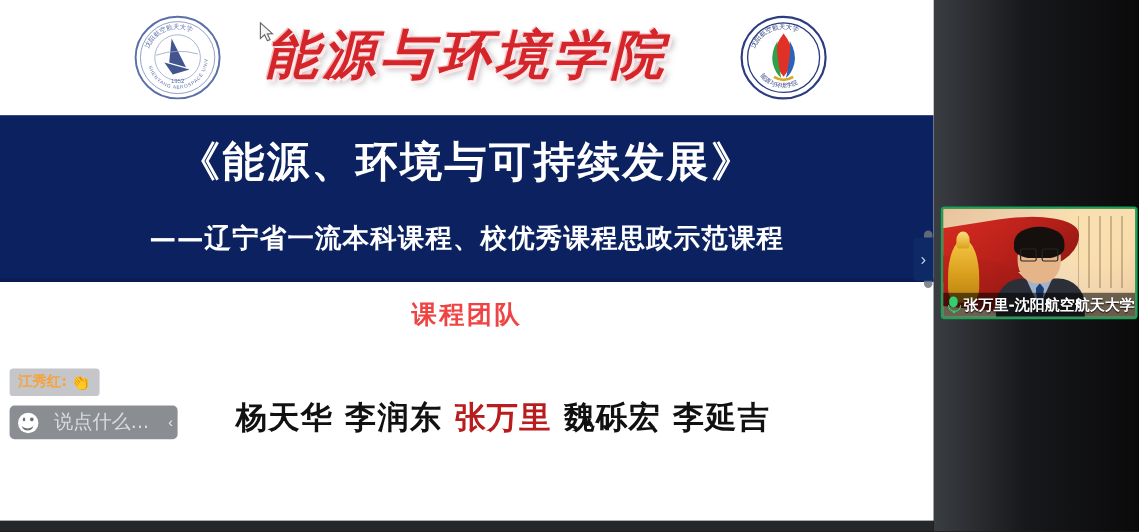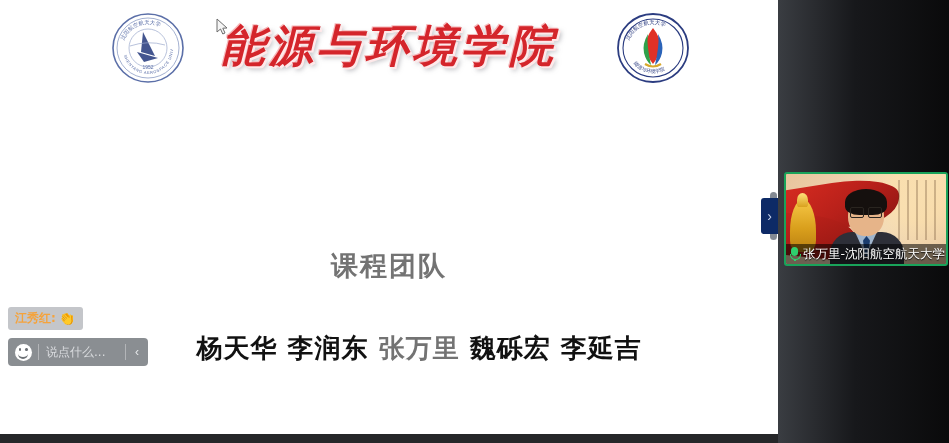--- a/index.html
+++ b/index.html
@@ -64,32 +64,32 @@
   }
   .banner-sub{
     position:absolute;left:0;right:0;top:88px;text-align:center;
     color:#fff;font-size:22px;font-weight:bold;letter-spacing:1px;
     font-family:"DejaVu Sans","Liberation Sans",sans-serif;
   }
 
   
   .team-heading{
     position:absolute;left:0;right:0;top:248px;text-align:center;
-    font-size:27px;font-weight:bold;color:#737373;letter-spacing:2px;
+    font-size:21px;font-weight:bold;color:#ef4444;letter-spacing:2px;
     font-family:"DejaVu Sans","Liberation Sans",sans-serif;
   }
   .team-row{
     position:absolute;left:0;right:0;text-align:center;
     font-size:26px;font-weight:bold;color:#111;letter-spacing:1px;
     font-family:"DejaVu Sans","Liberation Sans",sans-serif;
     white-space:pre;
   }
   .team-row-1{top:301px;}
   .team-row-2{top:353px;}
-  .name-hl{color:#737373;}
+  .name-hl{color:#b91c1c;}
 
   
   .slide-expand{
     position:absolute;left:761px;top:198px;width:17px;height:36px;
     background:#0d2a66;border-radius:3px 0 0 3px;
     display:flex;align-items:center;justify-content:center;
     color:#c9d4ec;font-size:14px;line-height:1;
   }
   .slide-scrollbar{
     position:absolute;left:770px;top:192px;width:7px;height:48px;
@@ -129,21 +129,21 @@
     background:#6d7176;top:4.4px;
   }
   .smiley::before{left:4px;}
   .smiley::after{right:4px;}
   .smiley-mouth{
     position:absolute;left:3.5px;top:8.6px;width:10px;height:5px;
     border-bottom:2.2px solid #6d7176;border-radius:0 0 10px 10px;
   }
   .chat-divider{width:1px;height:16px;background:rgba(255,255,255,.35);}
   .chat-placeholder{
-    flex:1;color:#d9dbde;font-size:12px;padding:0 7px;white-space:nowrap;
+    flex:1;color:#d9dbde;font-size:16px;padding:0 7px;white-space:nowrap;
     font-family:"DejaVu Sans","Liberation Sans",sans-serif;
   }
   .chat-collapse{
     flex:0 0 22px;display:flex;align-items:center;justify-content:center;
     color:#e6e8ea;font-size:12px;
   }
 
   
   .video-tile{
     position:absolute;left:784px;top:172px;width:160px;height:90px;
@@ -226,21 +226,21 @@
     background:#2fd06e;
   }
   .mic-icon .base{
     position:absolute;left:1px;top:7px;width:9px;height:5px;
     border:1.4px solid #2fd06e;border-top:none;border-radius:0 0 6px 6px;
   }
   .mic-icon .stem{
     position:absolute;left:4.5px;top:11.5px;width:2px;height:2.5px;background:#2fd06e;
   }
   .video-name{
-    color:#fff;font-size:12.5px;font-weight:normal;white-space:nowrap;
+    color:#fff;font-size:12.5px;font-weight:bold;white-space:nowrap;
     font-family:"DejaVu Sans","Liberation Sans",sans-serif;
     text-shadow:0 1px 1px rgba(0,0,0,.9);
   }
 
   
   .bottom-strip{
     position:absolute;left:0;top:434px;width:778px;height:9px;
     background:#262729;
   }
 </style>
@@ -296,20 +296,24 @@
           <text font-size="5.4" fill="#2b3c80" font-family="'DejaVu Sans',sans-serif">
             <textPath href="#arcT2" startOffset="12%">沈阳航空航天大学</textPath>
           </text>
           <text font-size="5" fill="#2b3c80" font-family="'DejaVu Sans',sans-serif">
             <textPath href="#arcB2" startOffset="20%">能源与环境学院</textPath>
           </text>
         </svg>
       </div>
     </div>
 
+    <div class="banner">
+      <div class="banner-title">《能源、环境与可持续发展》</div>
+      <div class="banner-sub">——辽宁省一流本科课程、校优秀课程思政示范课程</div>
+    </div>
 
     <div class="team-heading">课程团队</div>
 
     <div class="team-row team-row-1">
       <span>杨天华 李润东 </span><span class="name-hl">张万里</span><span> 魏砾宏 李延吉</span>
     </div>
 
 
     <div class="slide-scrollbar"></div>
     <div class="slide-expand">›</div>

